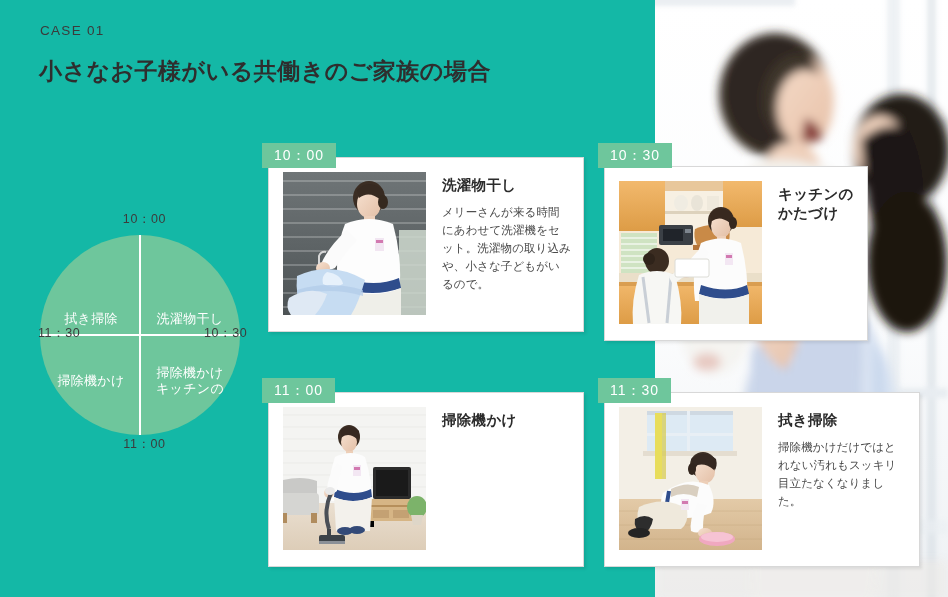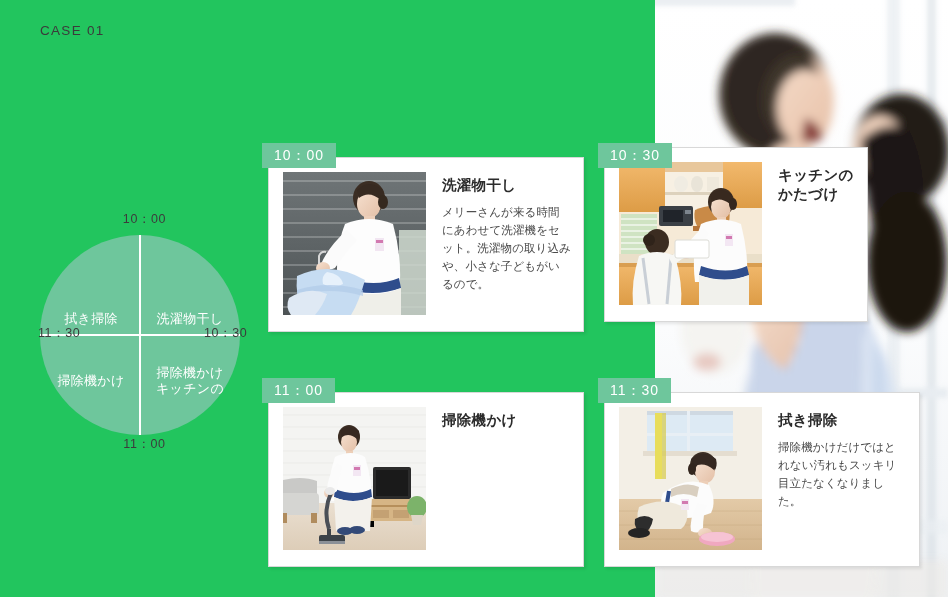--- a/index.html
+++ b/index.html
@@ -5,21 +5,21 @@
   * { box-sizing: border-box; margin: 0; padding: 0; }
   html, body {
     width: 948px; height: 597px;
     background: #ffffff;
     font-family: "Liberation Sans", "DejaVu Sans", sans-serif;
     overflow: hidden;
   }
   #page {
     position: relative;
     width: 948px; height: 597px;
-    background: #22c55e;
+    background: #14b8a6;
     overflow: hidden;
   }
 
   
   .bg-photo {
     position: absolute;
     left: 655px; top: 0;
     width: 293px; height: 597px;
     overflow: hidden;
     z-index: 0;
@@ -107,21 +107,21 @@
 
   
   .card {
     position: absolute;
     background: #ffffff;
     border: 1px solid #d8d8d8;
     box-shadow: 2px 2px 3px rgba(0,0,0,0.09);
     z-index: 4;
   }
   .card-1 { left: 268px; top: 157px; width: 316px; height: 175px; }
-  .card-2 { left: 604px; top: 147px; width: 264px; height: 175px; }
+  .card-2 { left: 604px; top: 166px; width: 264px; height: 175px; }
   .card-3 { left: 268px; top: 392px; width: 316px; height: 175px; }
   .card-4 { left: 604px; top: 392px; width: 316px; height: 175px; }
 
   .time-badge {
     position: absolute;
     background: #6ec69c;
     color: #ffffff;
     font-size: 14px;
     letter-spacing: 1px;
     padding: 4px 12px 5px 12px;
@@ -241,20 +241,21 @@
       </g>
 
       <g filter="url(#blur6)" opacity="0.85">
         <path d="M110 484 q60 -16 112 4 q4 62 -6 118 l-118 0 q-2 -70 12 -122 z" fill="#f6f6f4"></path>
         <rect x="0" y="560" width="293" height="40" fill="#eceae6" opacity="0.7"></rect>
       </g>
     </svg>
   </div>
 
   <div class="case-label">CASE 01</div>
+  <h1 class="page-title">小さなお子様がいる共働きのご家族の場合</h1>
 
   <div class="chart-wrap">
     <div class="chart-label-top">10：00</div>
 
     <div class="pie">
       <div class="div-v"></div>
       <div class="div-h"></div>
 
       <div class="slice-label slice-tl">拭き掃除</div>
       <div class="slice-label slice-tr">洗濯物干し</div>

